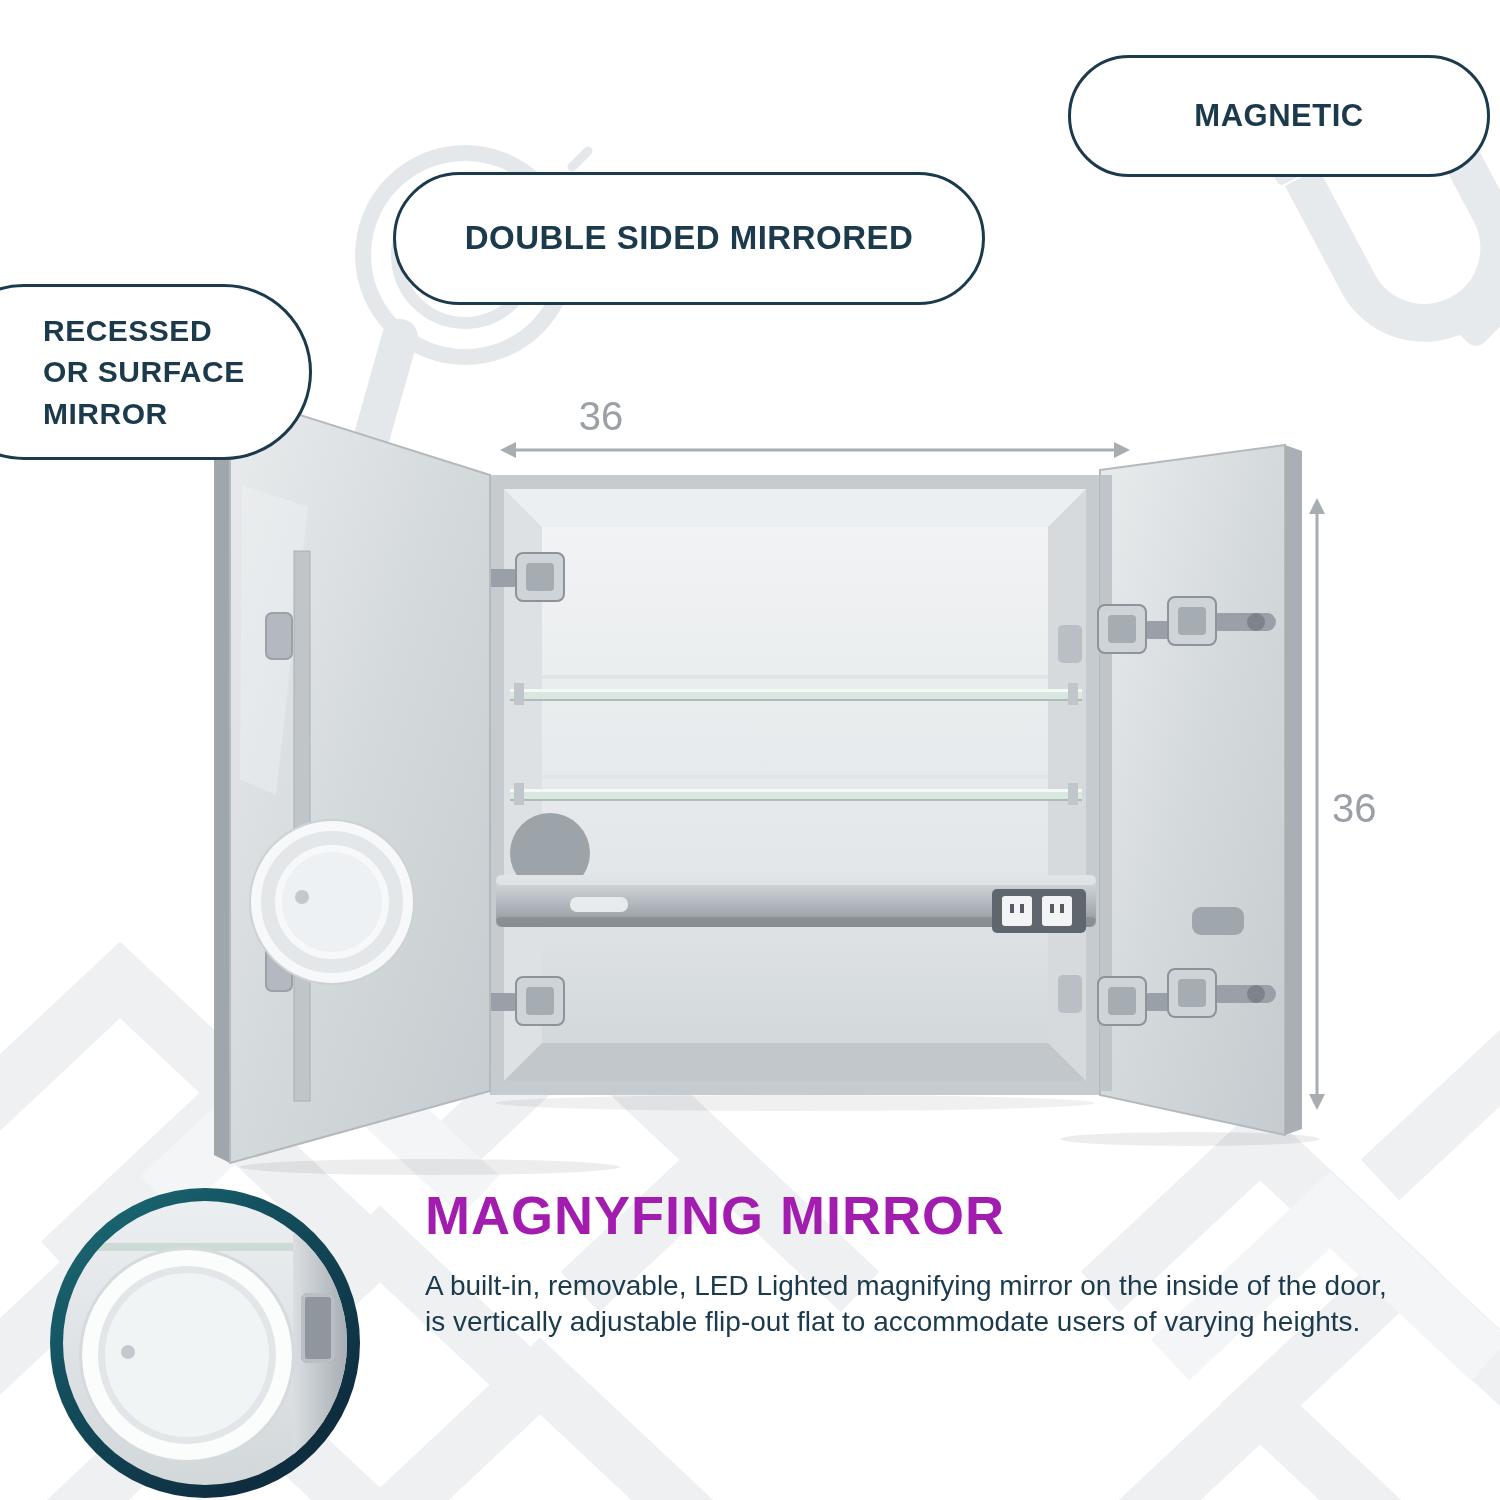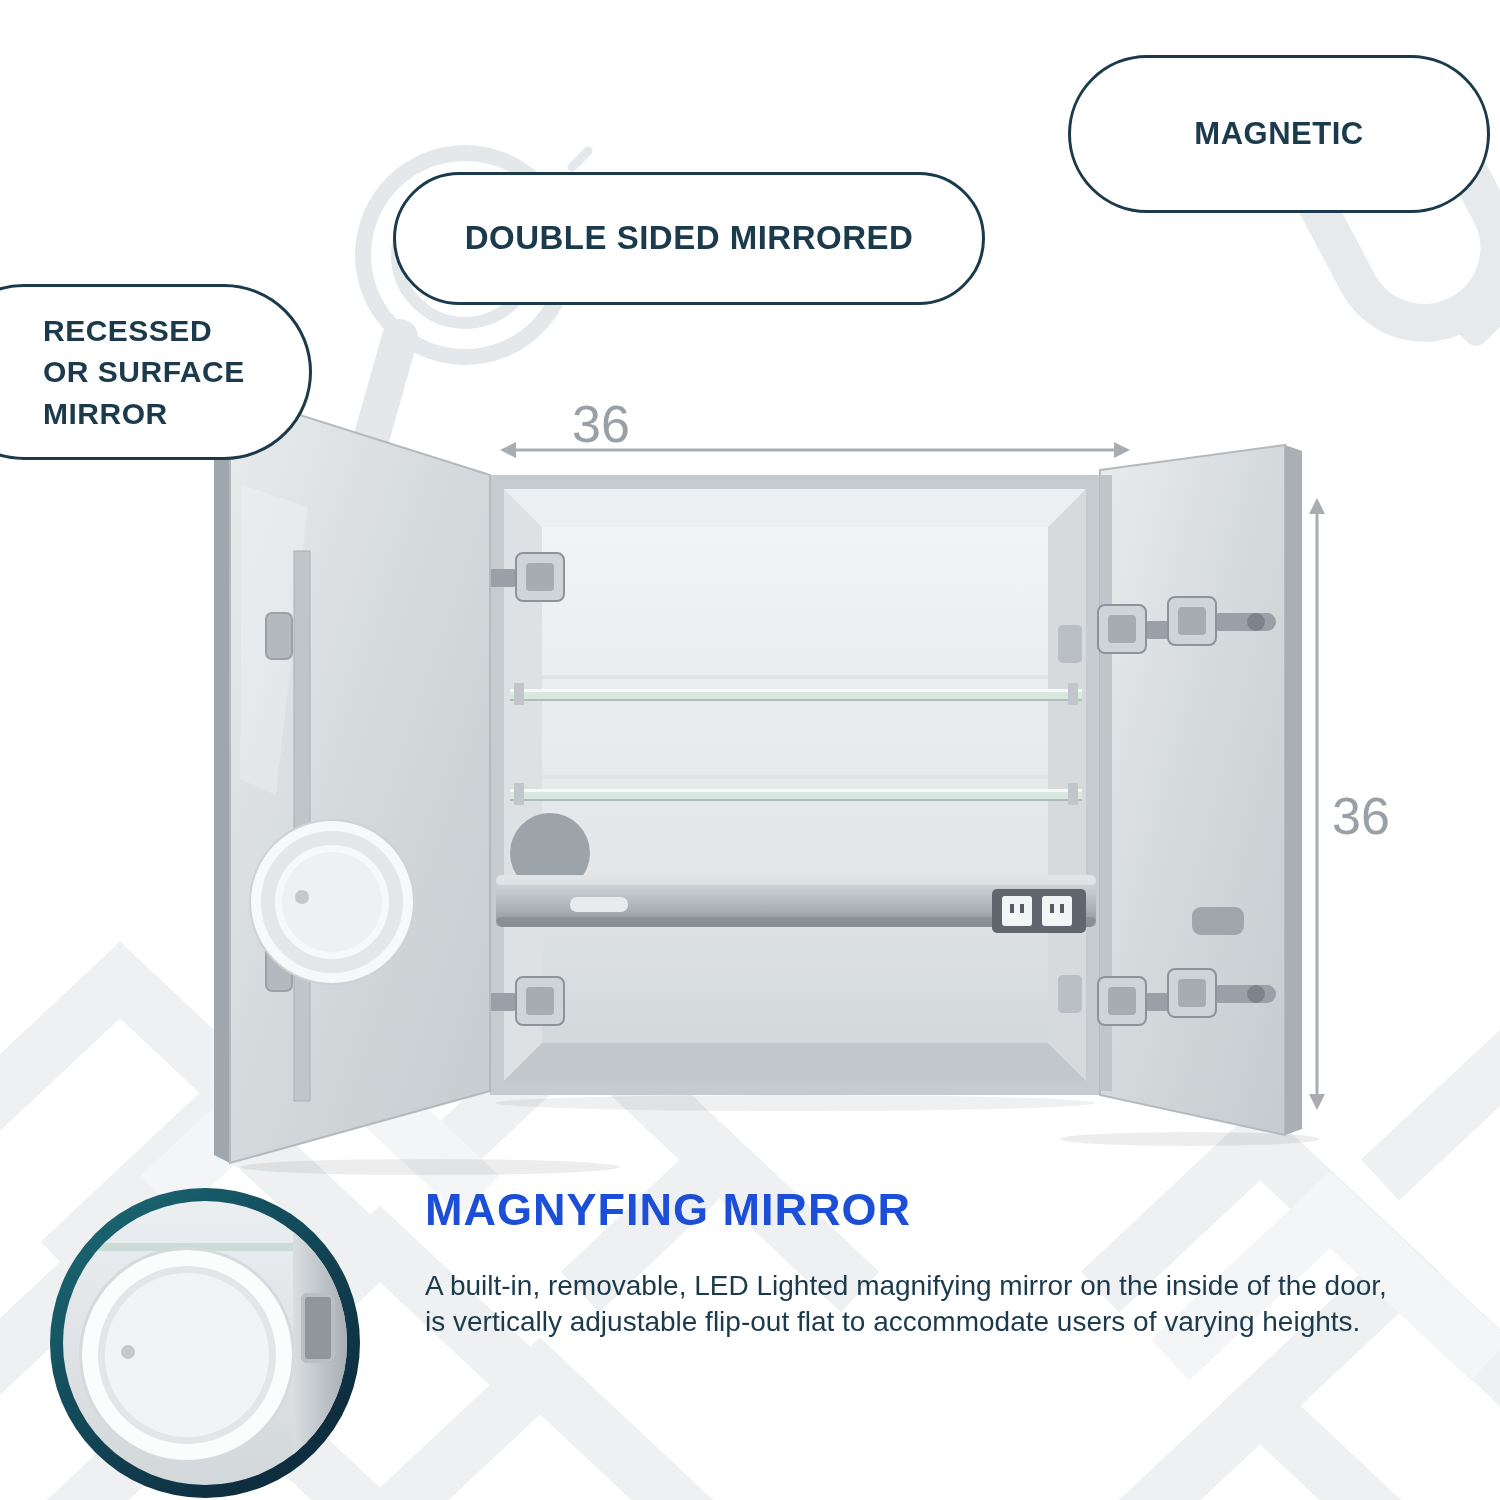--- a/index.html
+++ b/index.html
@@ -8,31 +8,31 @@
   .abs{position:absolute;}
 
   
   .pill{
     position:absolute;background:#ffffff;border:3px solid #1b3a4c;color:#1b3a4c;
     font-weight:bold;display:flex;flex-direction:column;justify-content:center;
     align-items:center;text-align:center;box-sizing:border-box;z-index:6;
     letter-spacing:.5px;
   }
   .pill .line{white-space:nowrap;}
-  #pill-magnetic{left:1068px;top:55px;width:422px;height:158px;border-radius:79px;font-size:31px;line-height:1.4;}
+  #pill-magnetic{left:1068px;top:55px;width:422px;height:122px;border-radius:79px;font-size:31px;line-height:1.4;}
   #pill-double{left:393px;top:172px;width:592px;height:133px;border-radius:81px;font-size:33px;line-height:1.4;}
   #pill-recessed{left:-64px;top:284px;width:376px;height:176px;border-radius:88px;font-size:30px;line-height:1.38;align-items:flex-start;padding-left:104px;text-align:left;}
 
   
-  .dim-label{position:absolute;color:#9aa0a6;font-size:52px;font-weight:normal;z-index:5;}
+  .dim-label{position:absolute;color:#9aa0a6;font-size:40px;font-weight:normal;z-index:5;}
   #dim-w-label{left:566px;top:394px;width:70px;text-align:center;}
   #dim-h-label{left:1332px;top:786px;}
 
   
-  #feature-title{position:absolute;left:425px;top:1184px;color:#1d4ed8;font-size:45px;font-weight:bold;letter-spacing:1px;z-index:7;}
+  #feature-title{position:absolute;left:425px;top:1184px;color:#a21caf;font-size:54px;font-weight:bold;letter-spacing:1px;z-index:7;}
   #feature-desc{position:absolute;left:425px;top:1268px;width:980px;color:#1b3a4c;font-size:28px;line-height:1.3;z-index:7;}
 
   
   #detail{position:absolute;left:50px;top:1188px;width:310px;height:310px;border-radius:50%;
     background:linear-gradient(140deg,#1d7078 0%,#14505f 35%,#0e2e40 80%);
     display:flex;justify-content:center;align-items:center;z-index:8;}
   #detail-inner{position:relative;width:284px;height:284px;border-radius:50%;overflow:hidden;
     background:linear-gradient(180deg,#eceff1 0%,#dde1e4 60%,#d2d7da 100%);}
   .d-shelf{position:absolute;left:0;top:42px;width:100%;height:8px;background:rgba(180,205,195,.55);}
   .d-strip{position:absolute;right:0;top:0;width:54px;height:100%;background:linear-gradient(90deg,#dadee1,#a8aeb4);}

